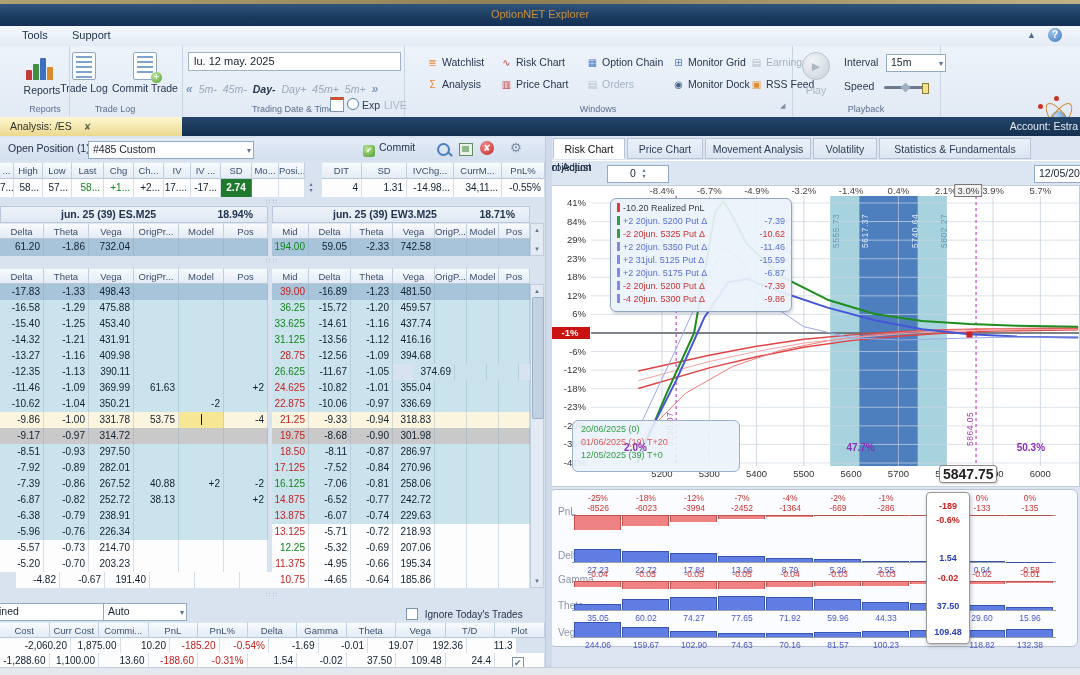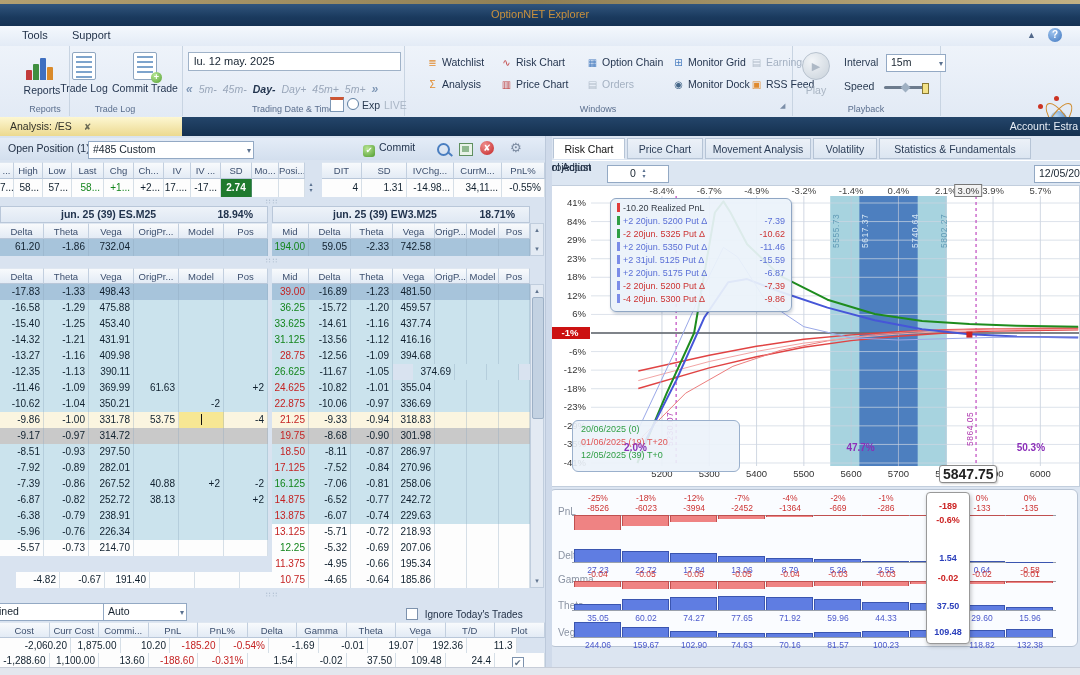--- a/index.html
+++ b/index.html
@@ -482,20 +482,28 @@
         <div class="cell bg-lb" style="width: 44px;"></div>
       </div>
       <div class="row16" style="position: absolute; left: 0px; top: 404px; width: 268px; height: 16px;">
         <div class="cell bg-w" style="width: 44px;">-5.57</div>
         <div class="cell bg-w" style="width: 45px;">-0.73</div>
         <div class="cell bg-w" style="width: 45px;">214.70</div>
         <div class="cell bg-w" style="width: 45px;"></div>
         <div class="cell bg-w" style="width: 45px;"></div>
         <div class="cell bg-w" style="width: 44px;"></div>
       </div>
+      <div class="row16" style="position: absolute; left: 0px; top: 420px; width: 268px; height: 16px;">
+        <div class="cell bg-w" style="width: 44px;">-5.20</div>
+        <div class="cell bg-w" style="width: 45px;">-0.70</div>
+        <div class="cell bg-w" style="width: 45px;">203.23</div>
+        <div class="cell bg-w" style="width: 45px;"></div>
+        <div class="cell bg-w" style="width: 45px;"></div>
+        <div class="cell bg-w" style="width: 44px;"></div>
+      </div>
       <div class="row16" style="position: absolute; left: 16px; top: 436px; width: 268px; height: 16px;">
         <div class="cell bg-w" style="width: 44px;">-4.82</div>
         <div class="cell bg-w" style="width: 45px;">-0.67</div>
         <div class="cell bg-w" style="width: 45px;">191.40</div>
         <div class="cell bg-w" style="width: 45px;"></div>
         <div class="cell bg-w" style="width: 45px;"></div>
         <div class="cell bg-w" style="width: 44px;"></div>
       </div>
       <div class="row16" style="position: absolute; left: 272px; top: 148px; width: 258px; height: 16px;">
         <div class="cell bg-sel t-red" style="width: 37px;">39.00</div>

